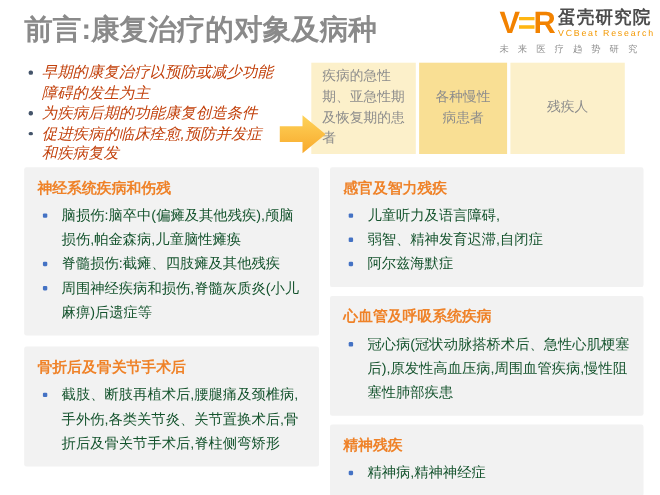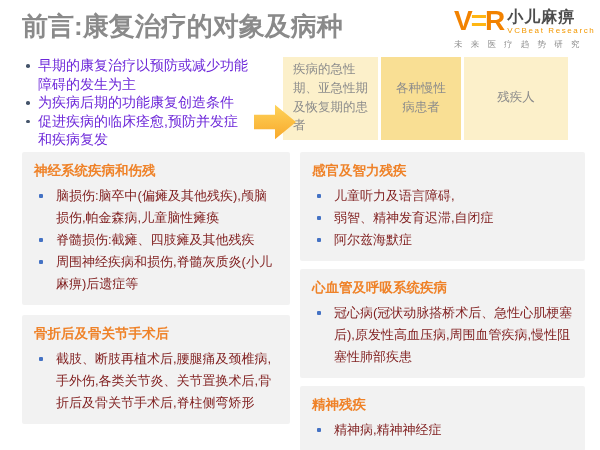--- a/index.html
+++ b/index.html
@@ -25,21 +25,21 @@
   .logo-cn { font-size: 16px; font-weight: bold; color: #4D4D4D; letter-spacing: 1px; line-height: 19px; white-space: nowrap; }
   .logo-en { font-size: 8px; color: #F39800; letter-spacing: 1.6px; line-height: 10px; white-space: nowrap; }
   .logo-tagline { margin-top: 3px; font-size: 8.5px; color: #909090; letter-spacing: 8.2px; white-space: nowrap; }
 
   
   .intro {
     position: absolute; left: 22px; top: 56px; width: 227px; list-style: none;
   }
   .intro li {
     position: relative; padding-left: 16px;
-    font-size: 14px; color: #6d28d9; line-height: 18.5px;
+    font-size: 14px; color: #c2410c; line-height: 18.5px; font-style: italic;
   }
   .intro li::before {
     content: ""; position: absolute; left: 4px; top: 8px;
     width: 3.5px; height: 3.5px; border-radius: 50%; background: #44546A;
   }
 
   
   .flow-arrow {
     position: absolute; left: 254px; top: 104px; width: 42px; height: 36px; z-index: 2;
     background: linear-gradient(180deg, #FED45B, #F8A82B);
@@ -58,39 +58,39 @@
 
   
   .cols { position: absolute; left: 22px; top: 152px; display: flex; gap: 10px; align-items: flex-start; }
   .col-left  { width: 268px; display: flex; flex-direction: column; gap: 10px; }
   .col-right { width: 285px; display: flex; flex-direction: column; gap: 8px; }
   .panel { background: #F2F2F2; border-radius: 2px; padding: 9px 12px 10px 12px; }
   .panel-title { font-size: 13.5px; font-weight: bold; color: #EF8228; line-height: 20px; margin-bottom: 4px; }
   .panel ul { list-style: none; }
   .panel li {
     position: relative; padding-left: 22px;
-    font-size: 13px; color: #7f1d1d; line-height: 22px;
+    font-size: 13px; color: #14532d; line-height: 22px;
   }
   .panel li::before {
     content: ""; position: absolute; left: 5px; top: 9px;
     width: 4px; height: 4px; border-radius: 1px; background: #4472C4;
   }
 </style>
 </head>
 <body>
 
 <div class="slide">
 
   <div class="page-title">前言:康复治疗的对象及病种</div>
 
   <div class="logo">
     <div class="logo-row">
       <div class="logo-mark"><span class="m-v">V</span><span class="m-eq">=</span><span class="m-r">R</span></div>
       <div class="logo-texts">
-        <div class="logo-cn">小儿麻痹</div>
+        <div class="logo-cn">蛋壳研究院</div>
         <div class="logo-en">VCBeat Research</div>
       </div>
     </div>
     <div class="logo-tagline">未来医疗趋势研究</div>
   </div>
 
   <ul class="intro">
     <li>早期的康复治疗以预防或减少功能障碍的发生为主</li>
     <li>为疾病后期的功能康复创造条件</li>
     <li>促进疾病的临床痊愈,预防并发症和疾病复发</li>

